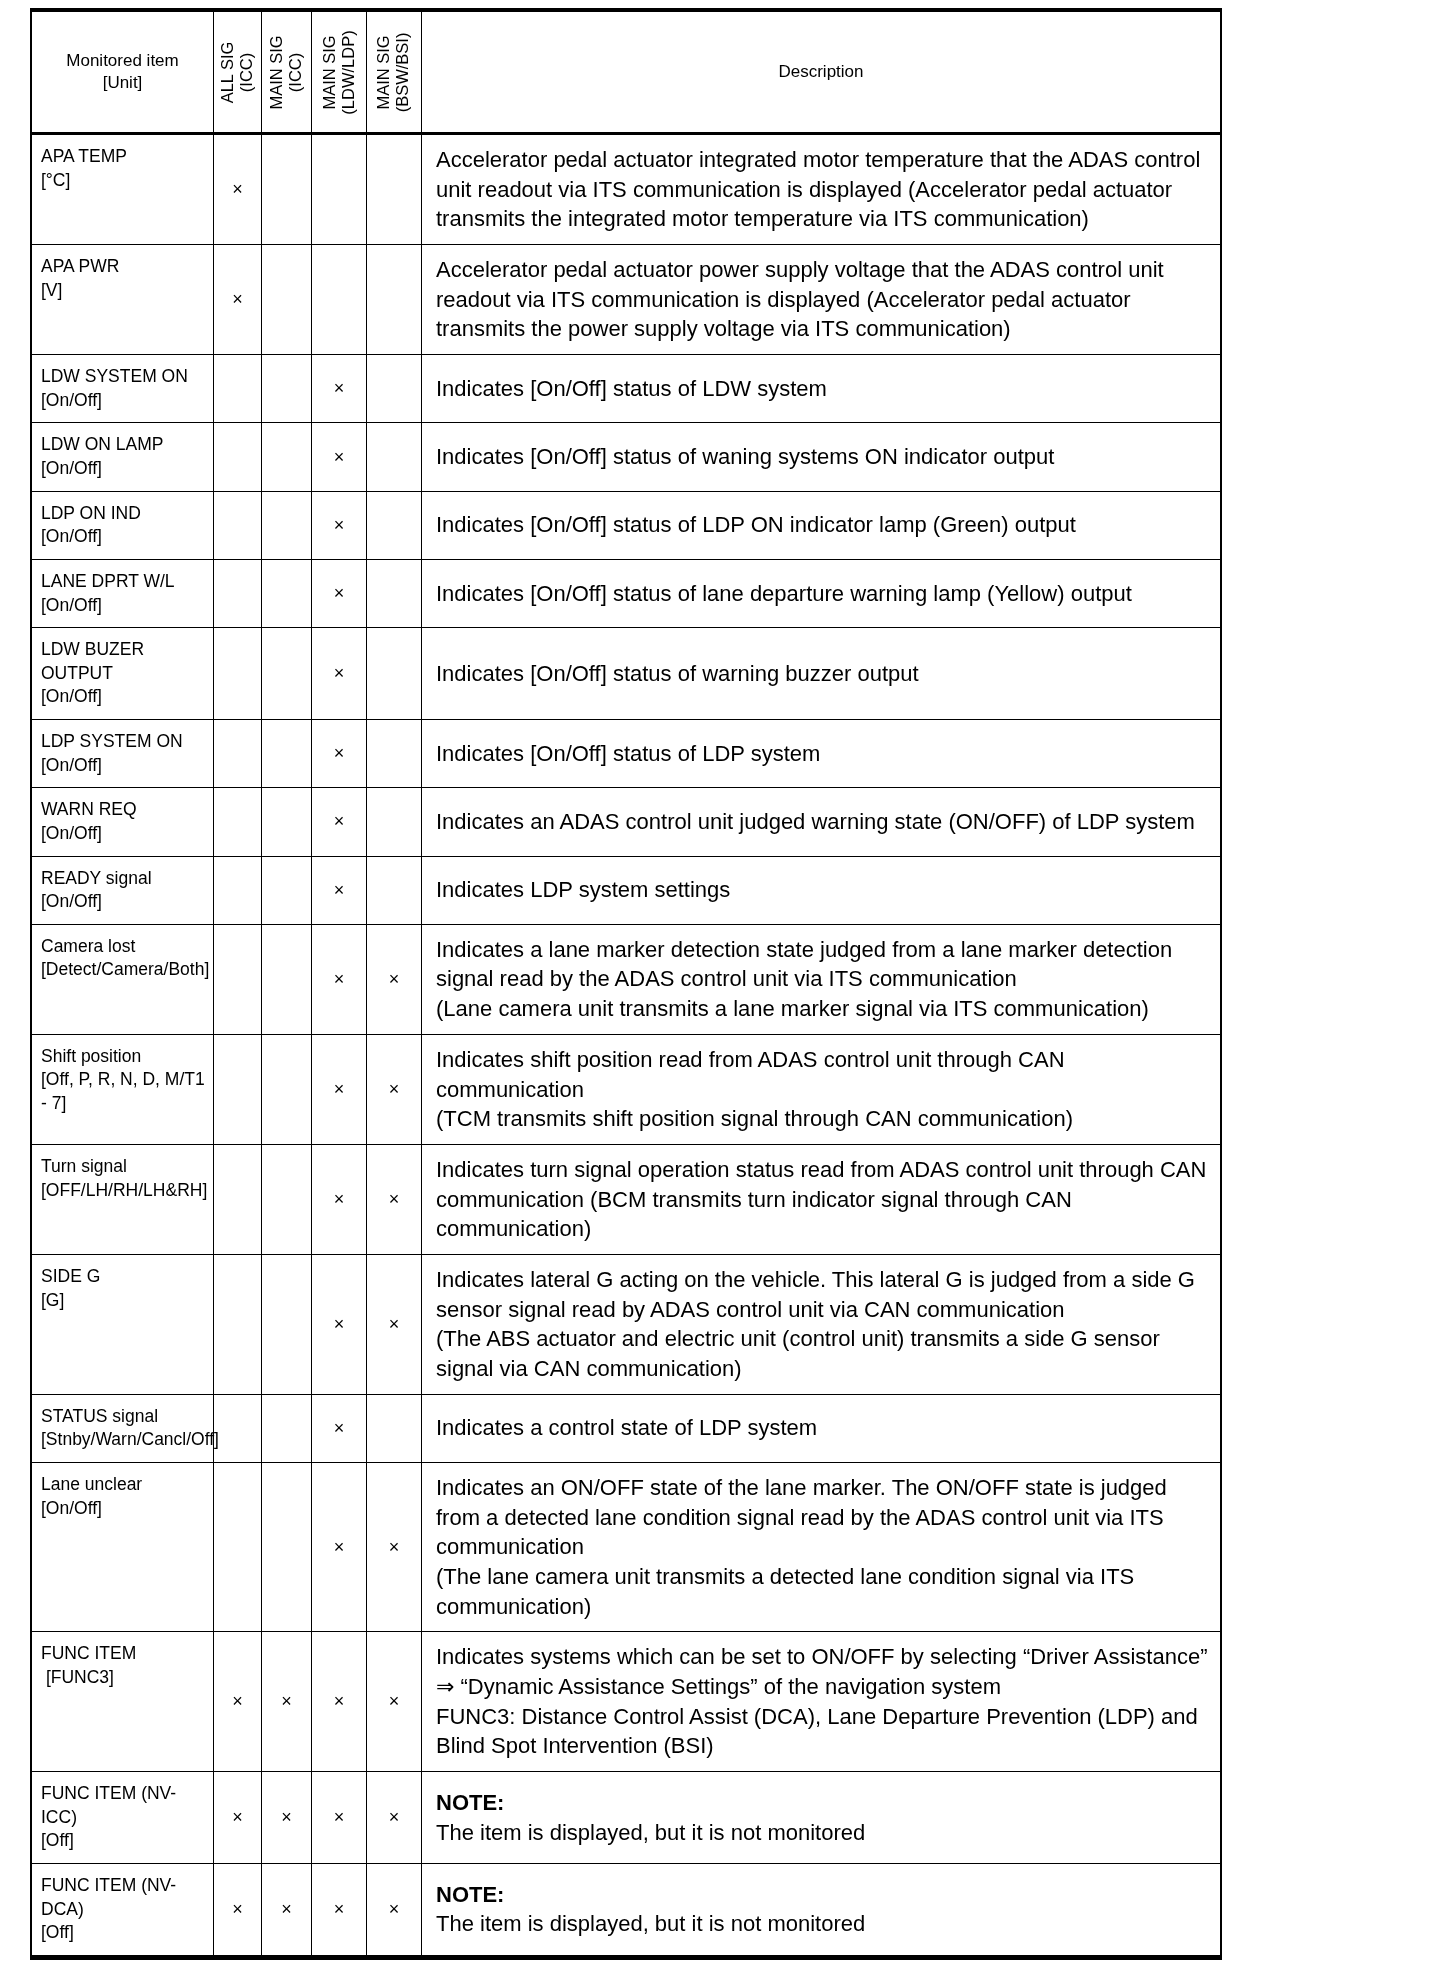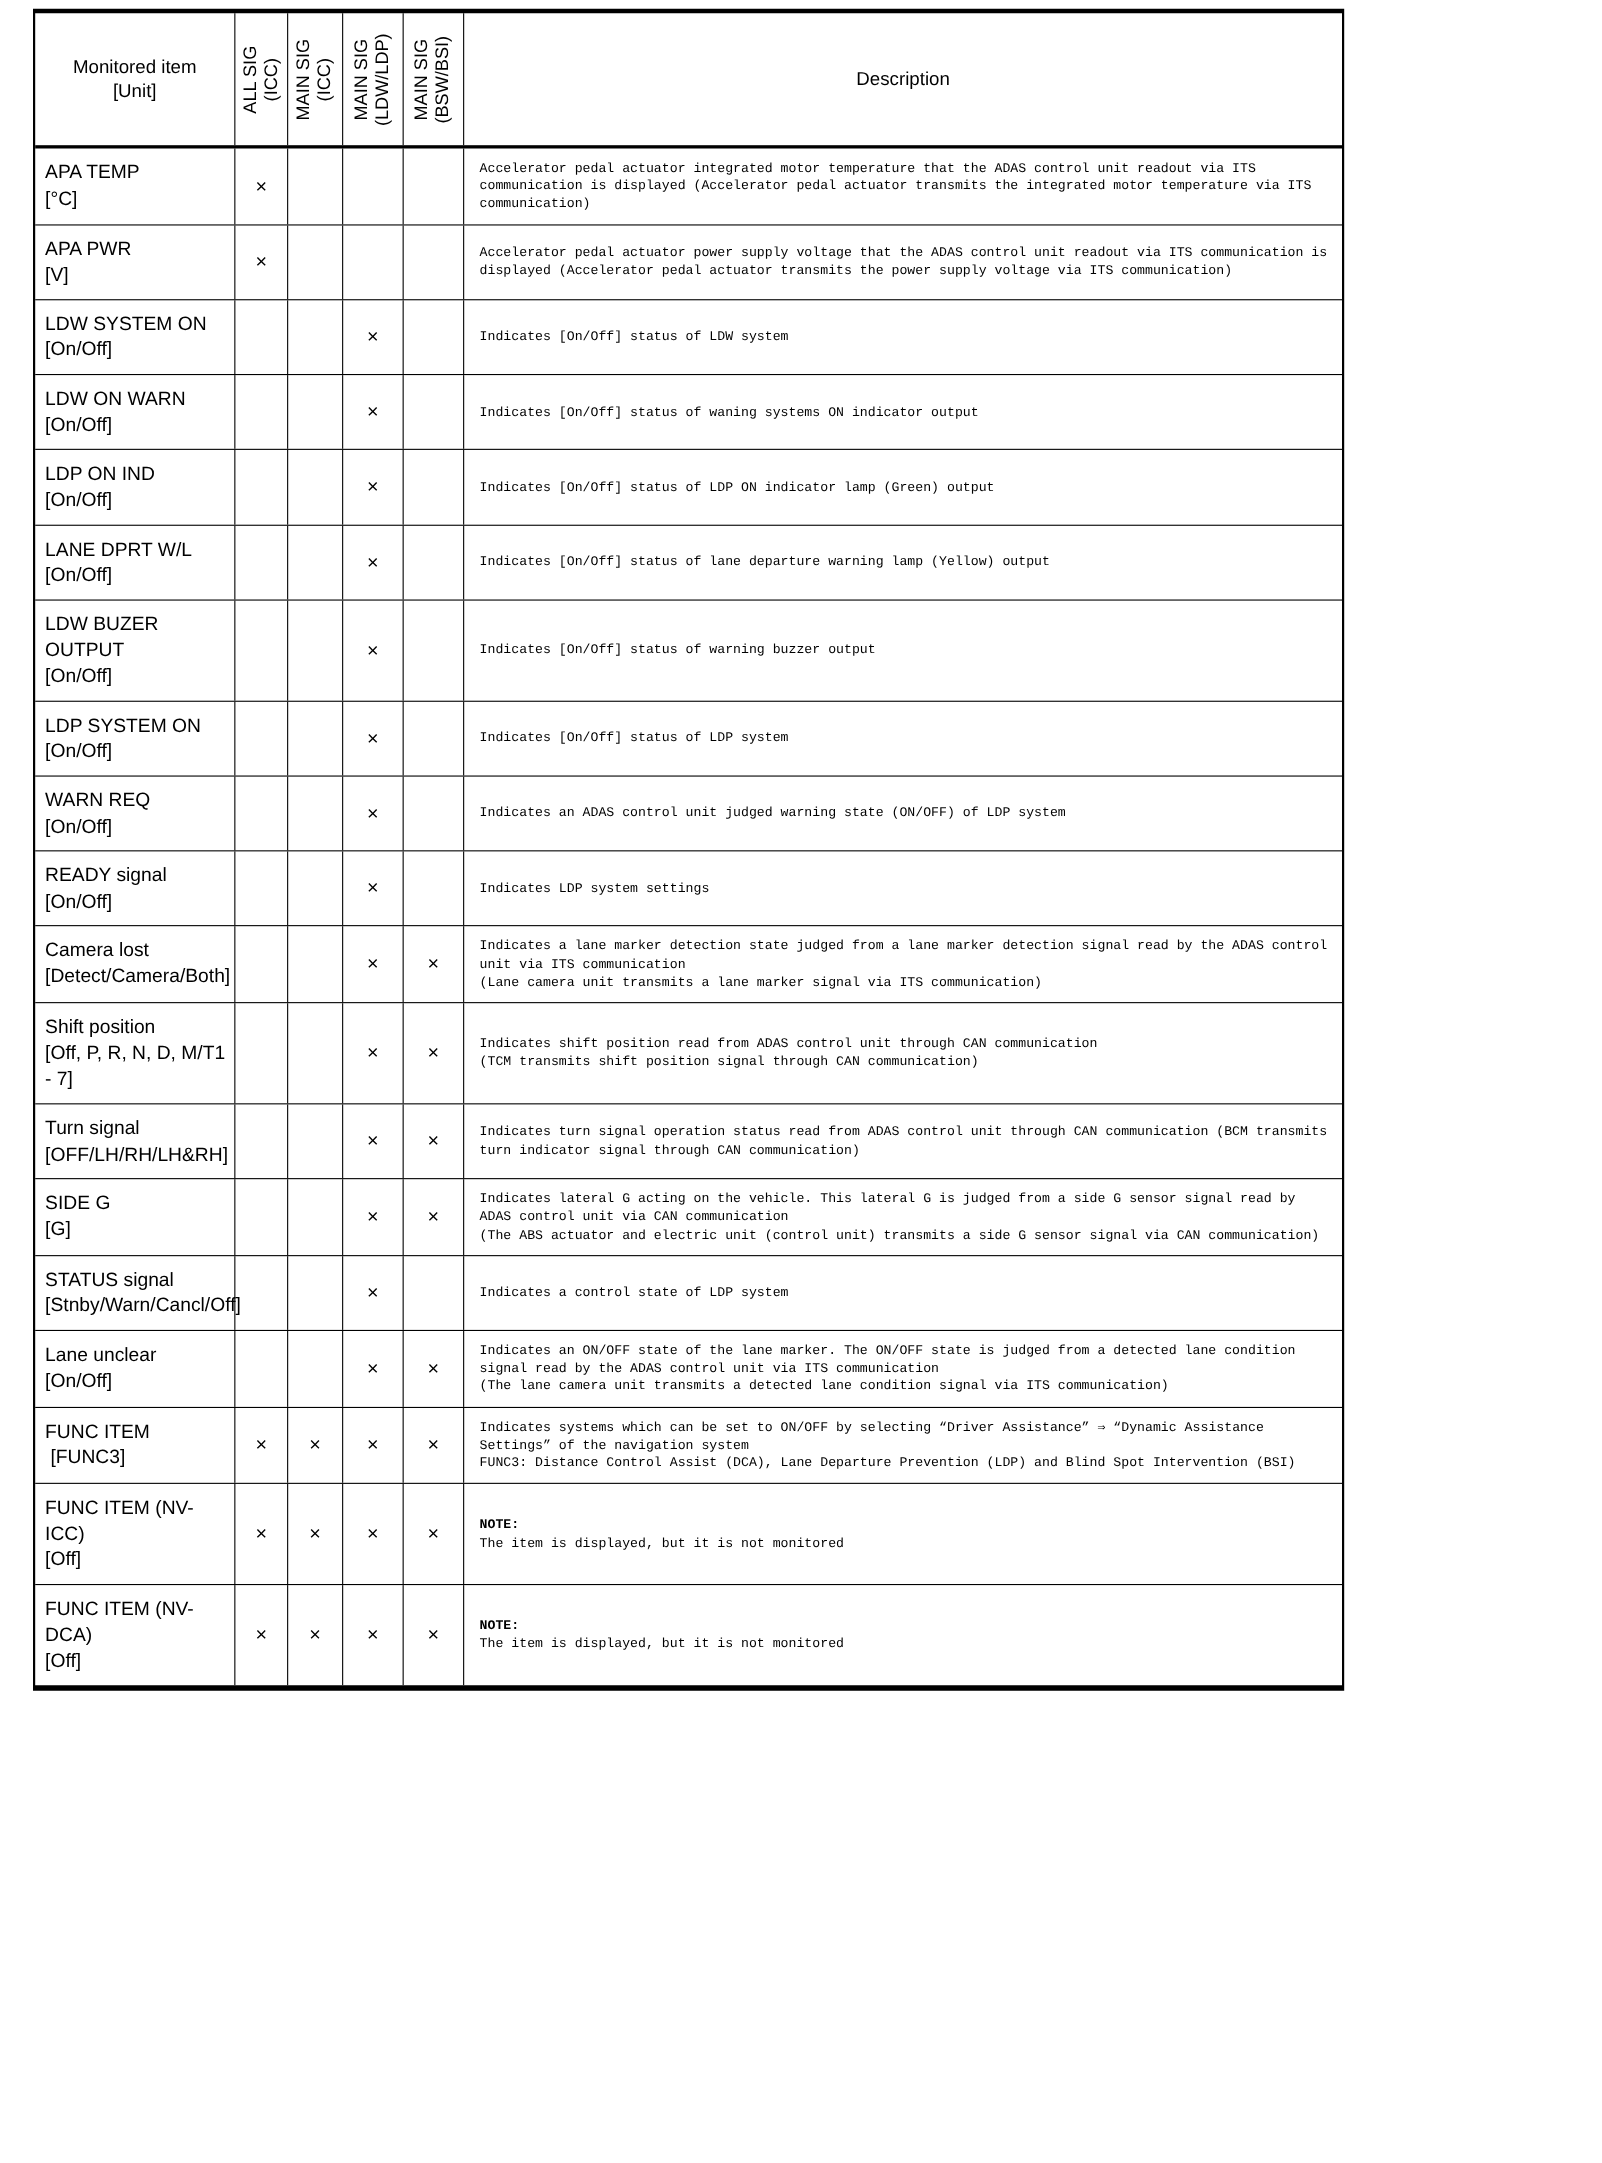--- a/index.html
+++ b/index.html
@@ -69,24 +69,23 @@
   }
   .item-unit { white-space: pre-wrap; }
   .sig-cell {
     align-items: center;
     justify-content: center;
     text-align: center;
     font-size: 18px;
     padding: 4px 2px;
   }
   .desc-cell {
-    font-size: 12px;
+    font-size: 22px;
     line-height: 1.35;
     padding: 10px 9px 10px 14px;
-    font-family: Liberation Mono, monospace;
   }
   .desc-text { white-space: pre-line; }
   .note-label { font-weight: bold; }
 </style>
 </head>
 <body>
 
 <div class="page">
   <div class="dm-table">
 
@@ -162,21 +161,21 @@
           <div class="cell sig-cell"></div>
           <div class="cell sig-cell"></div>
           <div class="cell sig-cell">×</div>
           <div class="cell sig-cell"></div>
           <div class="cell desc-cell">
             <div class="desc-text">Indicates [On/Off] status of LDW system</div>
           </div>
         </div>
         <div class="row body-row">
           <div class="cell item-cell">
-            <div class="item-name">LDW ON WARN</div>
+            <div class="item-name">LDW ON LAMP</div>
             <div class="item-unit">[On/Off]</div>
           </div>
           <div class="cell sig-cell"></div>
           <div class="cell sig-cell"></div>
           <div class="cell sig-cell">×</div>
           <div class="cell sig-cell"></div>
           <div class="cell desc-cell">
             <div class="desc-text">Indicates [On/Off] status of waning systems ON indicator output</div>
           </div>
         </div>

